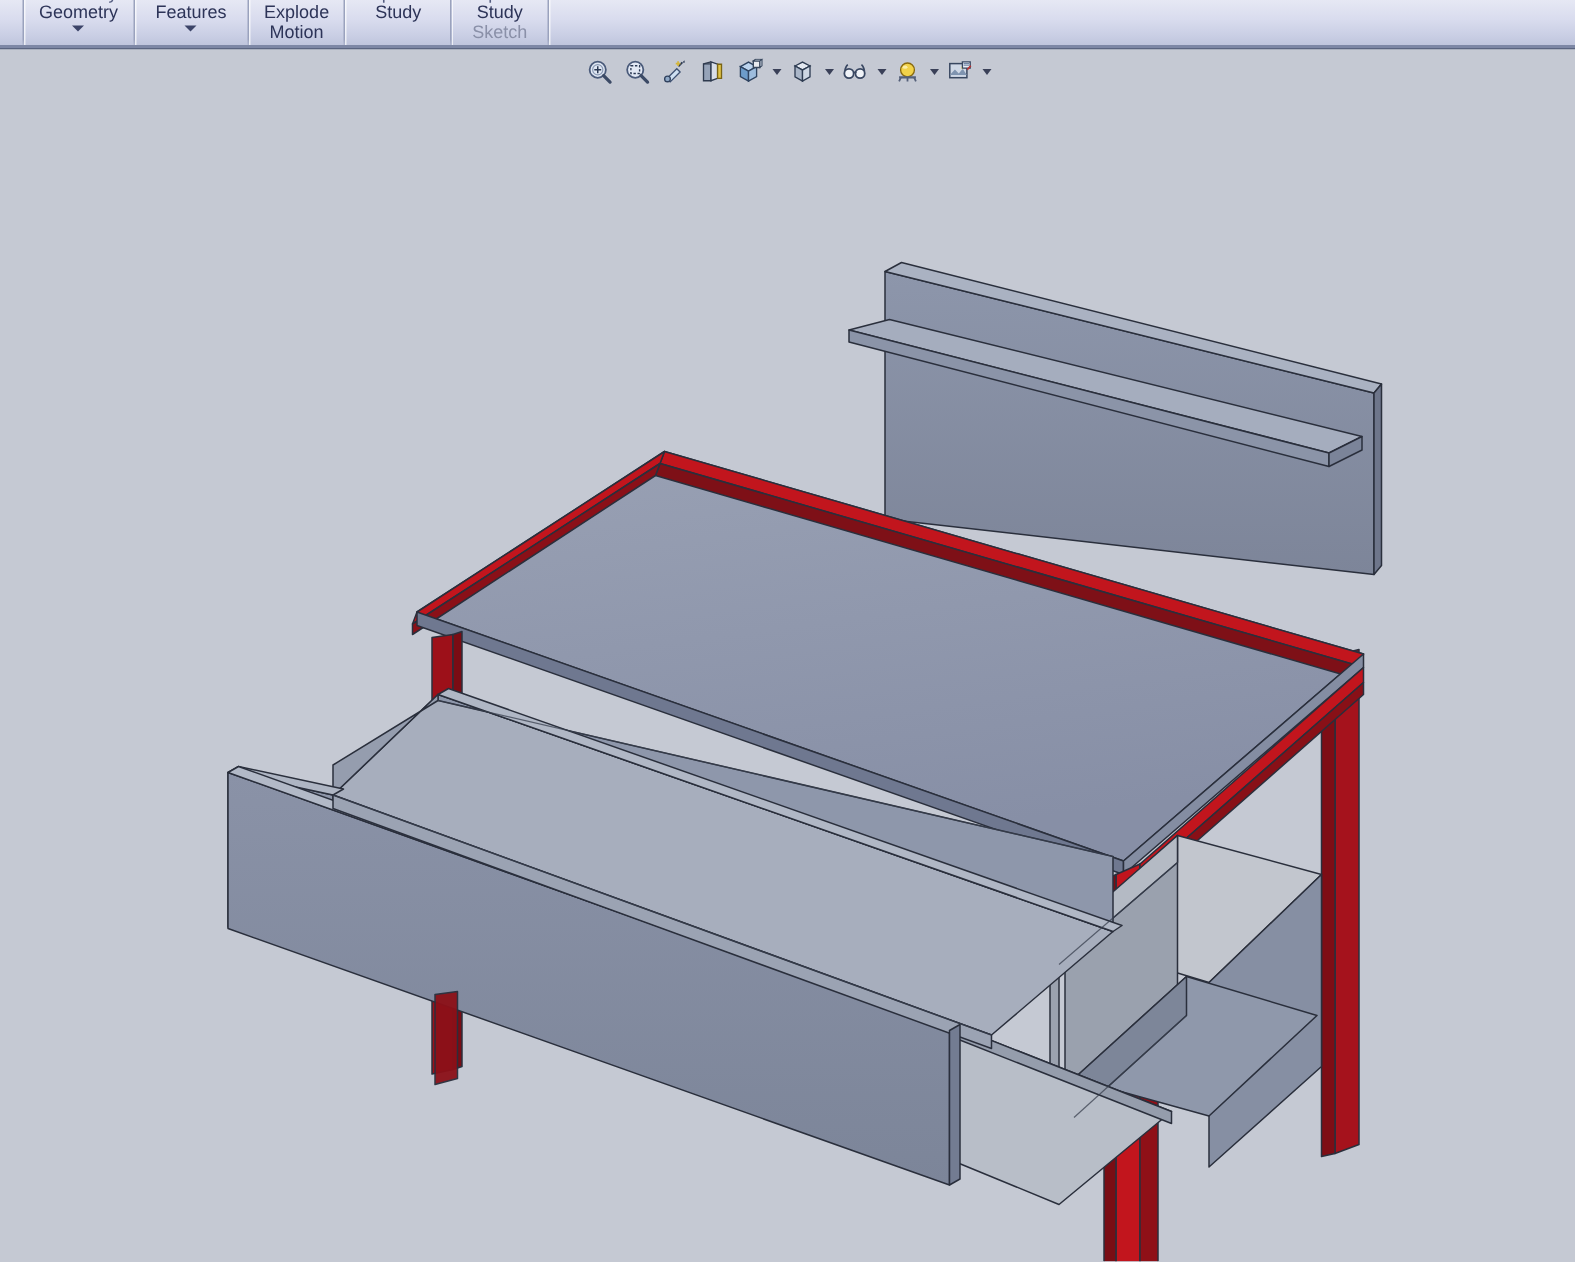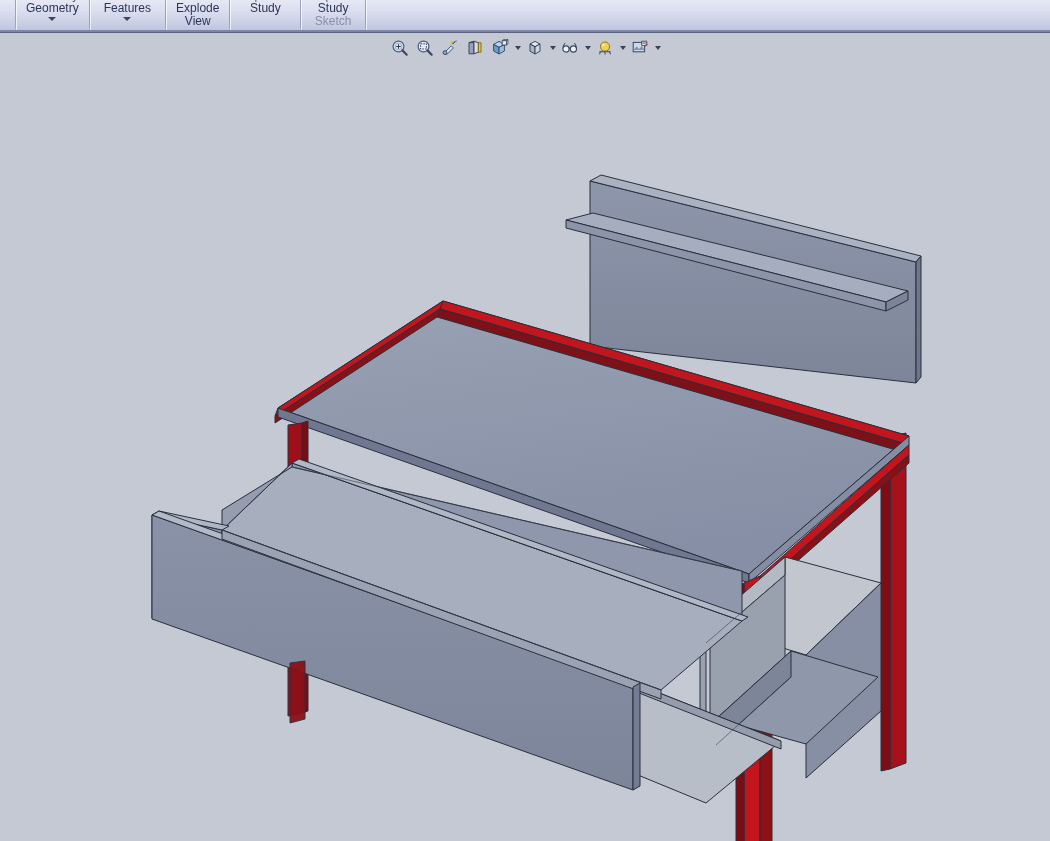--- a/index.html
+++ b/index.html
@@ -97,21 +97,21 @@
       <div class="tabgrp" style="min-width:72px;">
         <span class="l1">Reference</span>
         <span class="l2">Features</span>
         <span class="caret"></span>
       </div>
       <div class="tabsep"></div>
 
       <div class="tabgrp" style="min-width:50px;">
         <span class="l1">New</span>
         <span class="l2">Explode</span>
-        <span class="l2">View</span>
+        <span class="l2">Motion</span>
       </div>
       <div class="tabsep"></div>
 
       <div class="tabgrp" style="min-width:58px;">
         <span class="l1">Exploded</span>
         <span class="l2">Study</span>
       </div>
       <div class="tabsep"></div>
 
       <div class="tabgrp" style="min-width:58px;">

